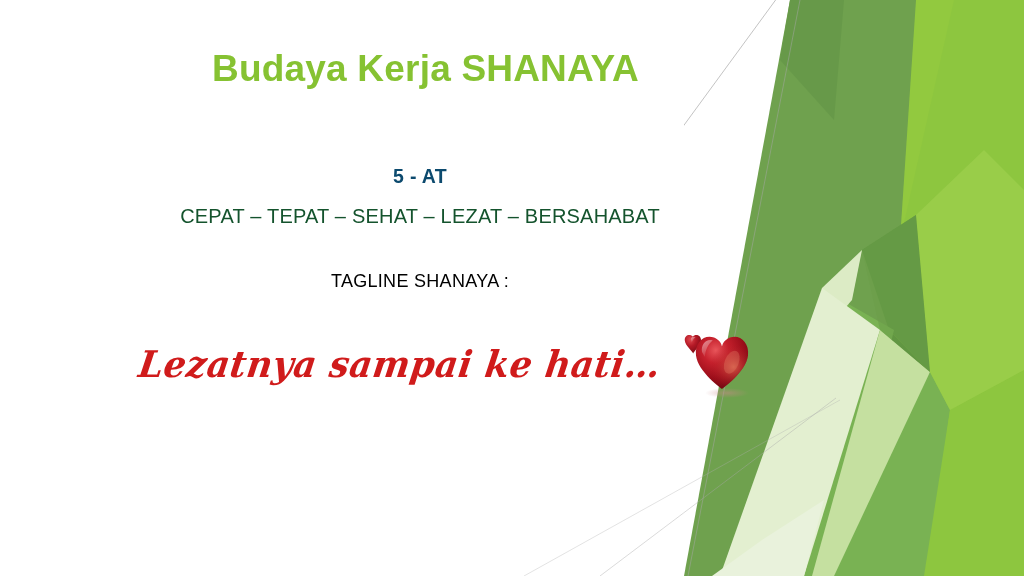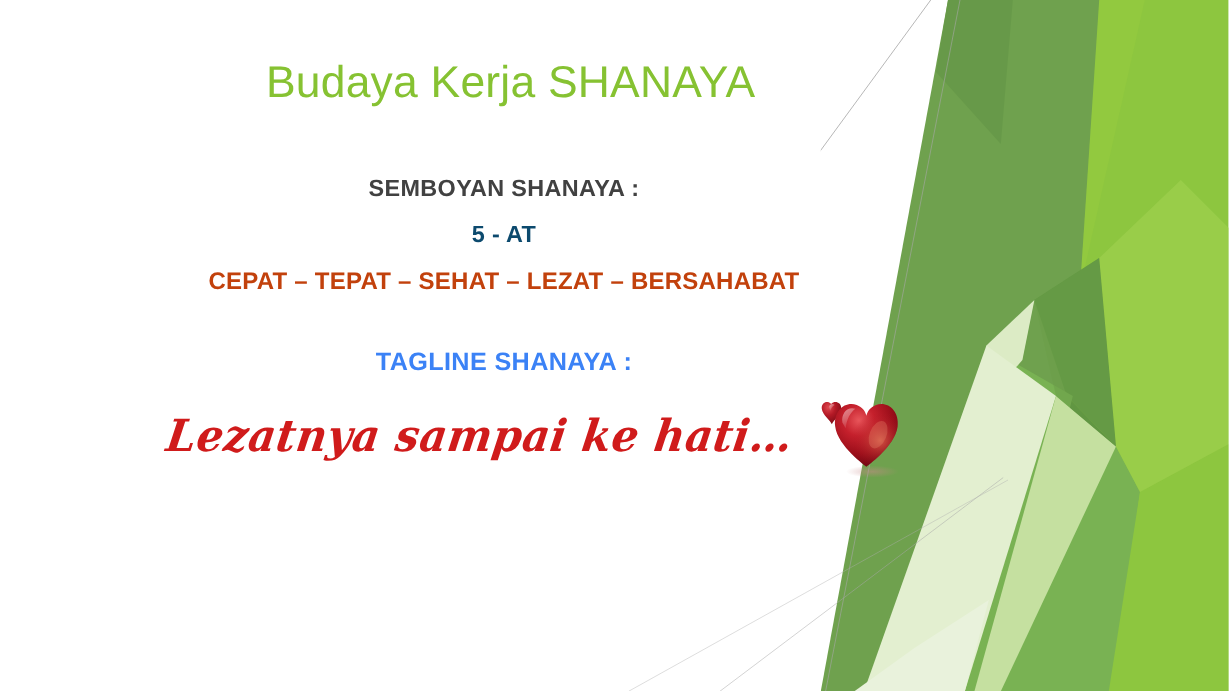--- a/index.html
+++ b/index.html
@@ -29,21 +29,21 @@
   #facet-art svg { display:block; width:100%; height:100%; }
 
   
   #slide-title {
     position:absolute;
     left:0;
     top:48px;
     width:840px;
     text-align:center;
     font-size:37px;
-    font-weight:normal;
+    font-weight:bold;
     letter-spacing:0.2px;
     color:#86C232;
     white-space:nowrap;
     padding-left:11px;
   }
 
   
   #body-block {
     position:absolute;
     left:0;
@@ -64,28 +64,28 @@
   .spacer-sm { height:19px; }
   .spacer-lg { height:46px; }
   .motto-sub {
     font-size:19.5px;
     font-weight:bold;
     color:#0c4a6e;
     letter-spacing:0.3px;
   }
   .motto-values {
     font-size:20px;
-    font-weight:bold;
-    color:#c2410c;
+    font-weight:normal;
+    color:#14532d;
     letter-spacing:0.2px;
   }
   .tagline-heading {
-    font-size:21px;
-    font-weight:bold;
-    color:#3b82f6;
+    font-size:18px;
+    font-weight:normal;
+    color:#000000;
     letter-spacing:0.3px;
   }
 
   
   #tagline-row {
     position:absolute;
     left:0;
     top:327px;
     width:900px;
     display:flex;
@@ -155,21 +155,20 @@
 
   <svg style="position:absolute;left:0;top:0;width:1024px;height:576px;pointer-events:none;" viewBox="0 0 1024 576" preserveAspectRatio="none">
     <line x1="800" y1="0" x2="688" y2="576" stroke="#A8A8A8" stroke-width="0.7" opacity="0.7"></line>
     <line x1="836" y1="398" x2="600" y2="576" stroke="#A8A8A8" stroke-width="0.7" opacity="0.6"></line>
     <line x1="840" y1="400" x2="524" y2="576" stroke="#AFAFAF" stroke-width="0.7" opacity="0.5"></line>
   </svg>
 
   <div id="slide-title">Budaya Kerja SHANAYA</div>
 
   <div id="body-block">
-    <div class="line motto-heading">SEMBOYAN SHANAYA :</div>
     <div class="spacer-sm"></div>
     <div class="line motto-sub">5 - AT</div>
     <div class="spacer-sm"></div>
     <div class="line motto-values">CEPAT – TEPAT – SEHAT – LEZAT – BERSAHABAT</div>
     <div class="spacer-lg"></div>
     <div class="line tagline-heading">TAGLINE SHANAYA :</div>
   </div>
 
   <div id="tagline-row">
     <div id="tagline-script">Lezatnya sampai ke hati…</div>

